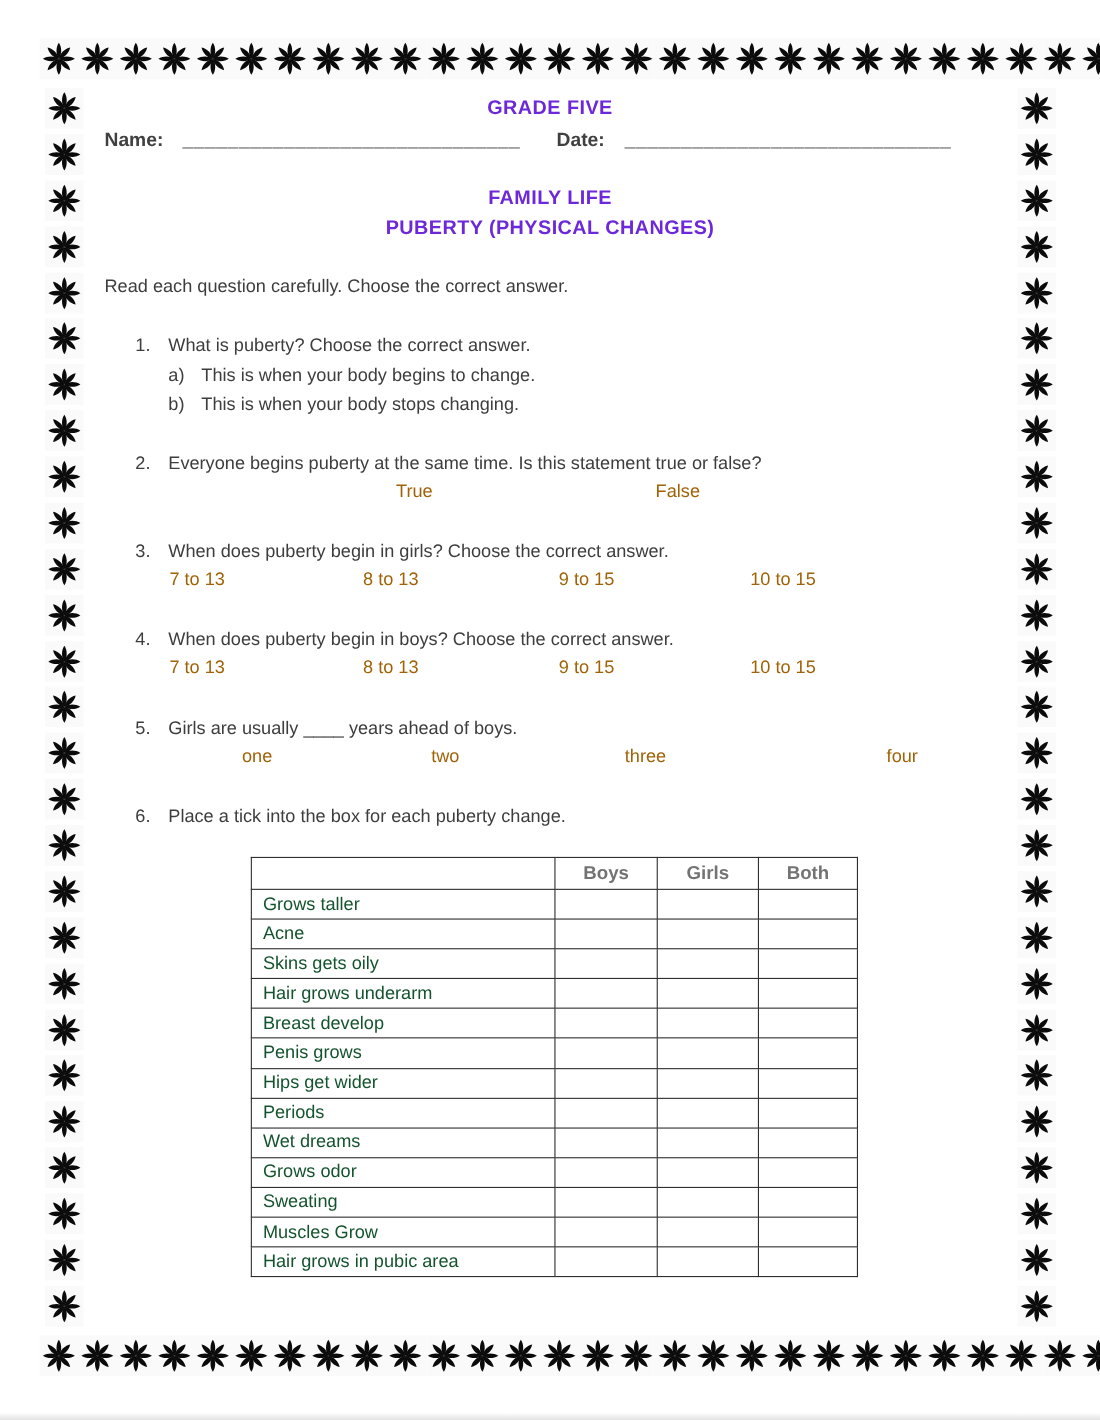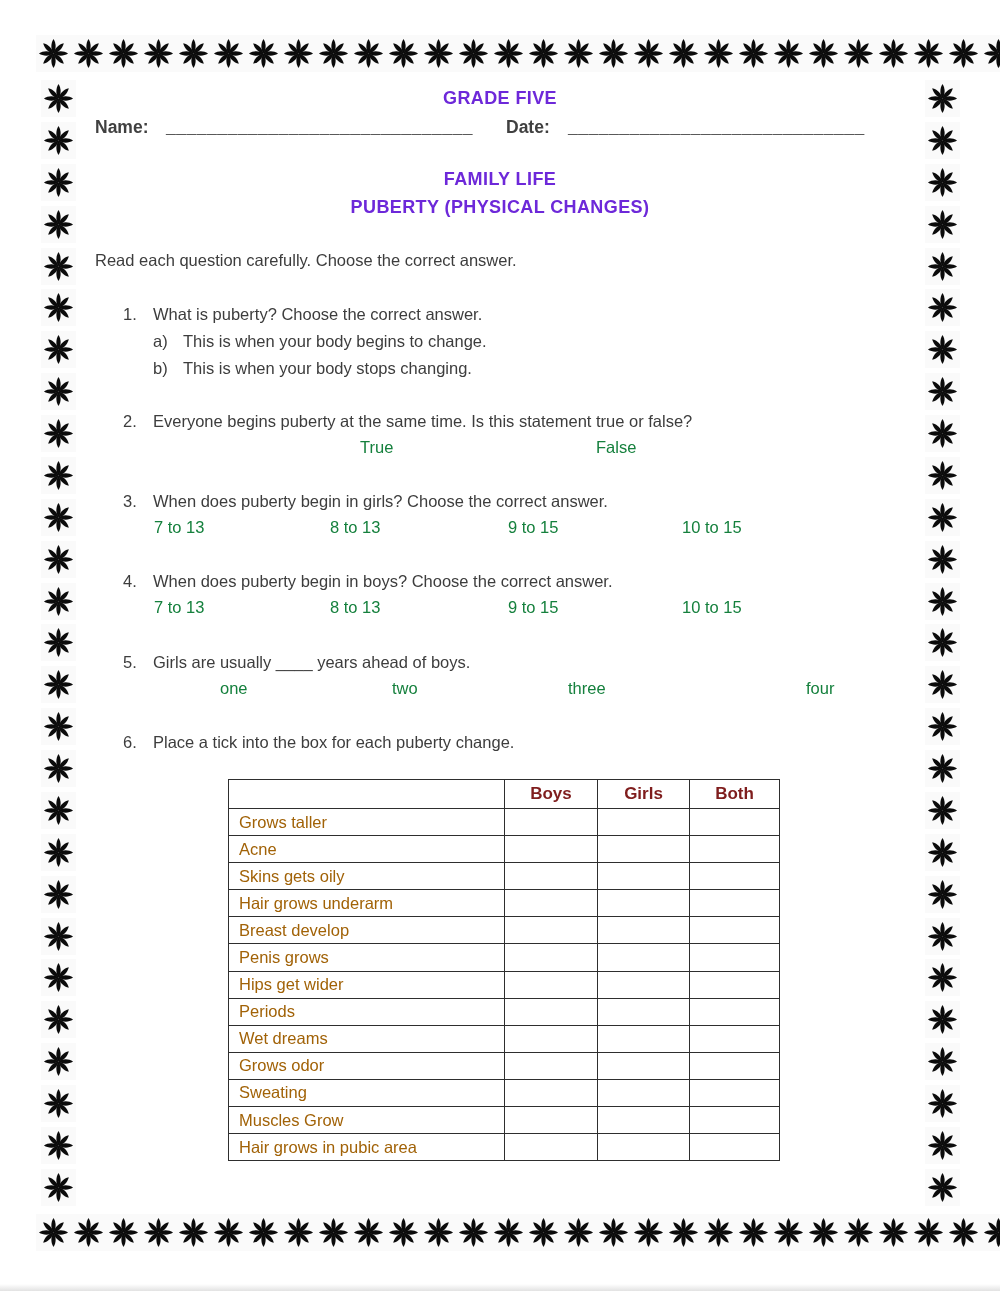--- a/index.html
+++ b/index.html
@@ -91,21 +91,21 @@
 
   .q-line { display: flex; }
   .q-num   { display: inline-block; width: 30px; flex: 0 0 30px; }
   .sub-label { display: inline-block; width: 30px; flex: 0 0 30px; }
 
   .opt-row { position: absolute; left: 0; width: 100%; height: 22px; }
   .opt {
     position: absolute;
     top: 0;
     font-size: 16.5px;
-    color: #15803d;
+    color: #a16207;
     white-space: nowrap;
   }
 
   
   #q1      { left: 123px; top: 304px; }
   #q1a     { left: 153px; top: 331px; }
   #q1b     { left: 153px; top: 358px; }
   #q2      { left: 123px; top: 411px; }
   #q2opts  { top: 438px; }
   #q3      { left: 123px; top: 491px; }
@@ -121,28 +121,28 @@
     position: absolute;
     left: 228px;
     top: 779px;
     width: 551px;
     border-collapse: collapse;
     table-layout: fixed;
   }
   #puberty-table td, #puberty-table th {
     border: 1.6px solid #2e2e2e;
     font-size: 16.5px;
-    color: #a16207;
+    color: #14532d;
     padding: 0;
   }
   #puberty-table th {
     height: 28px;
     font-weight: 700;
     font-size: 17px;
-    color: #7f1d1d;
+    color: #737373;
     text-align: center;
   }
   #puberty-table td { height: 26.1px; }
   #puberty-table td.row-label { padding-left: 10px; text-align: left; }
 
   
   .page-edge {
     position: absolute;
     left: 0; bottom: 0;
     width: 100%; height: 7px;

